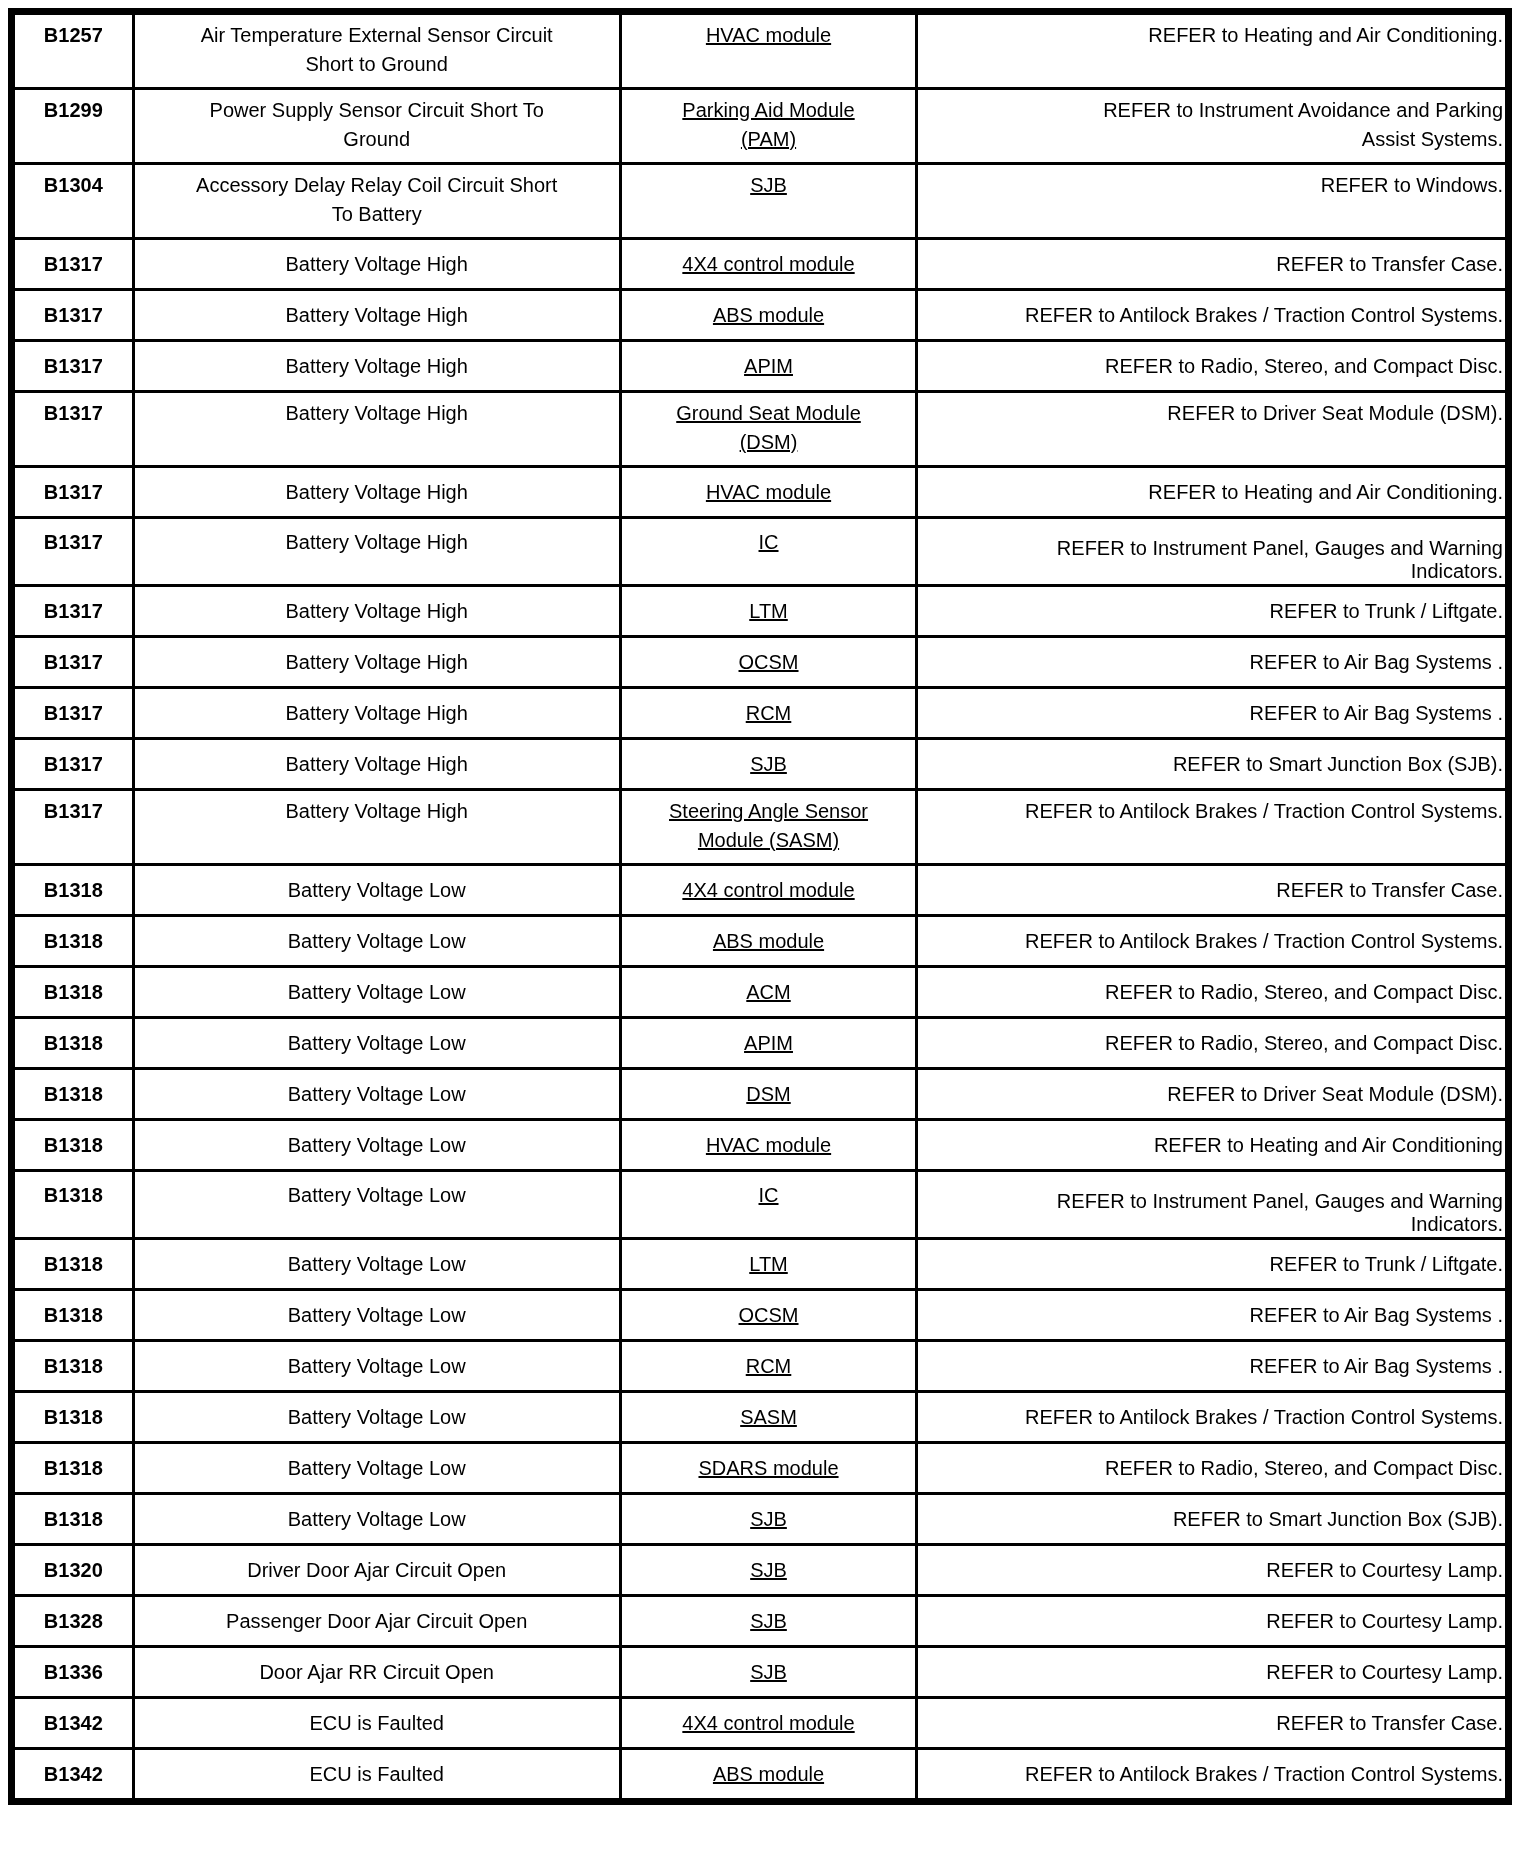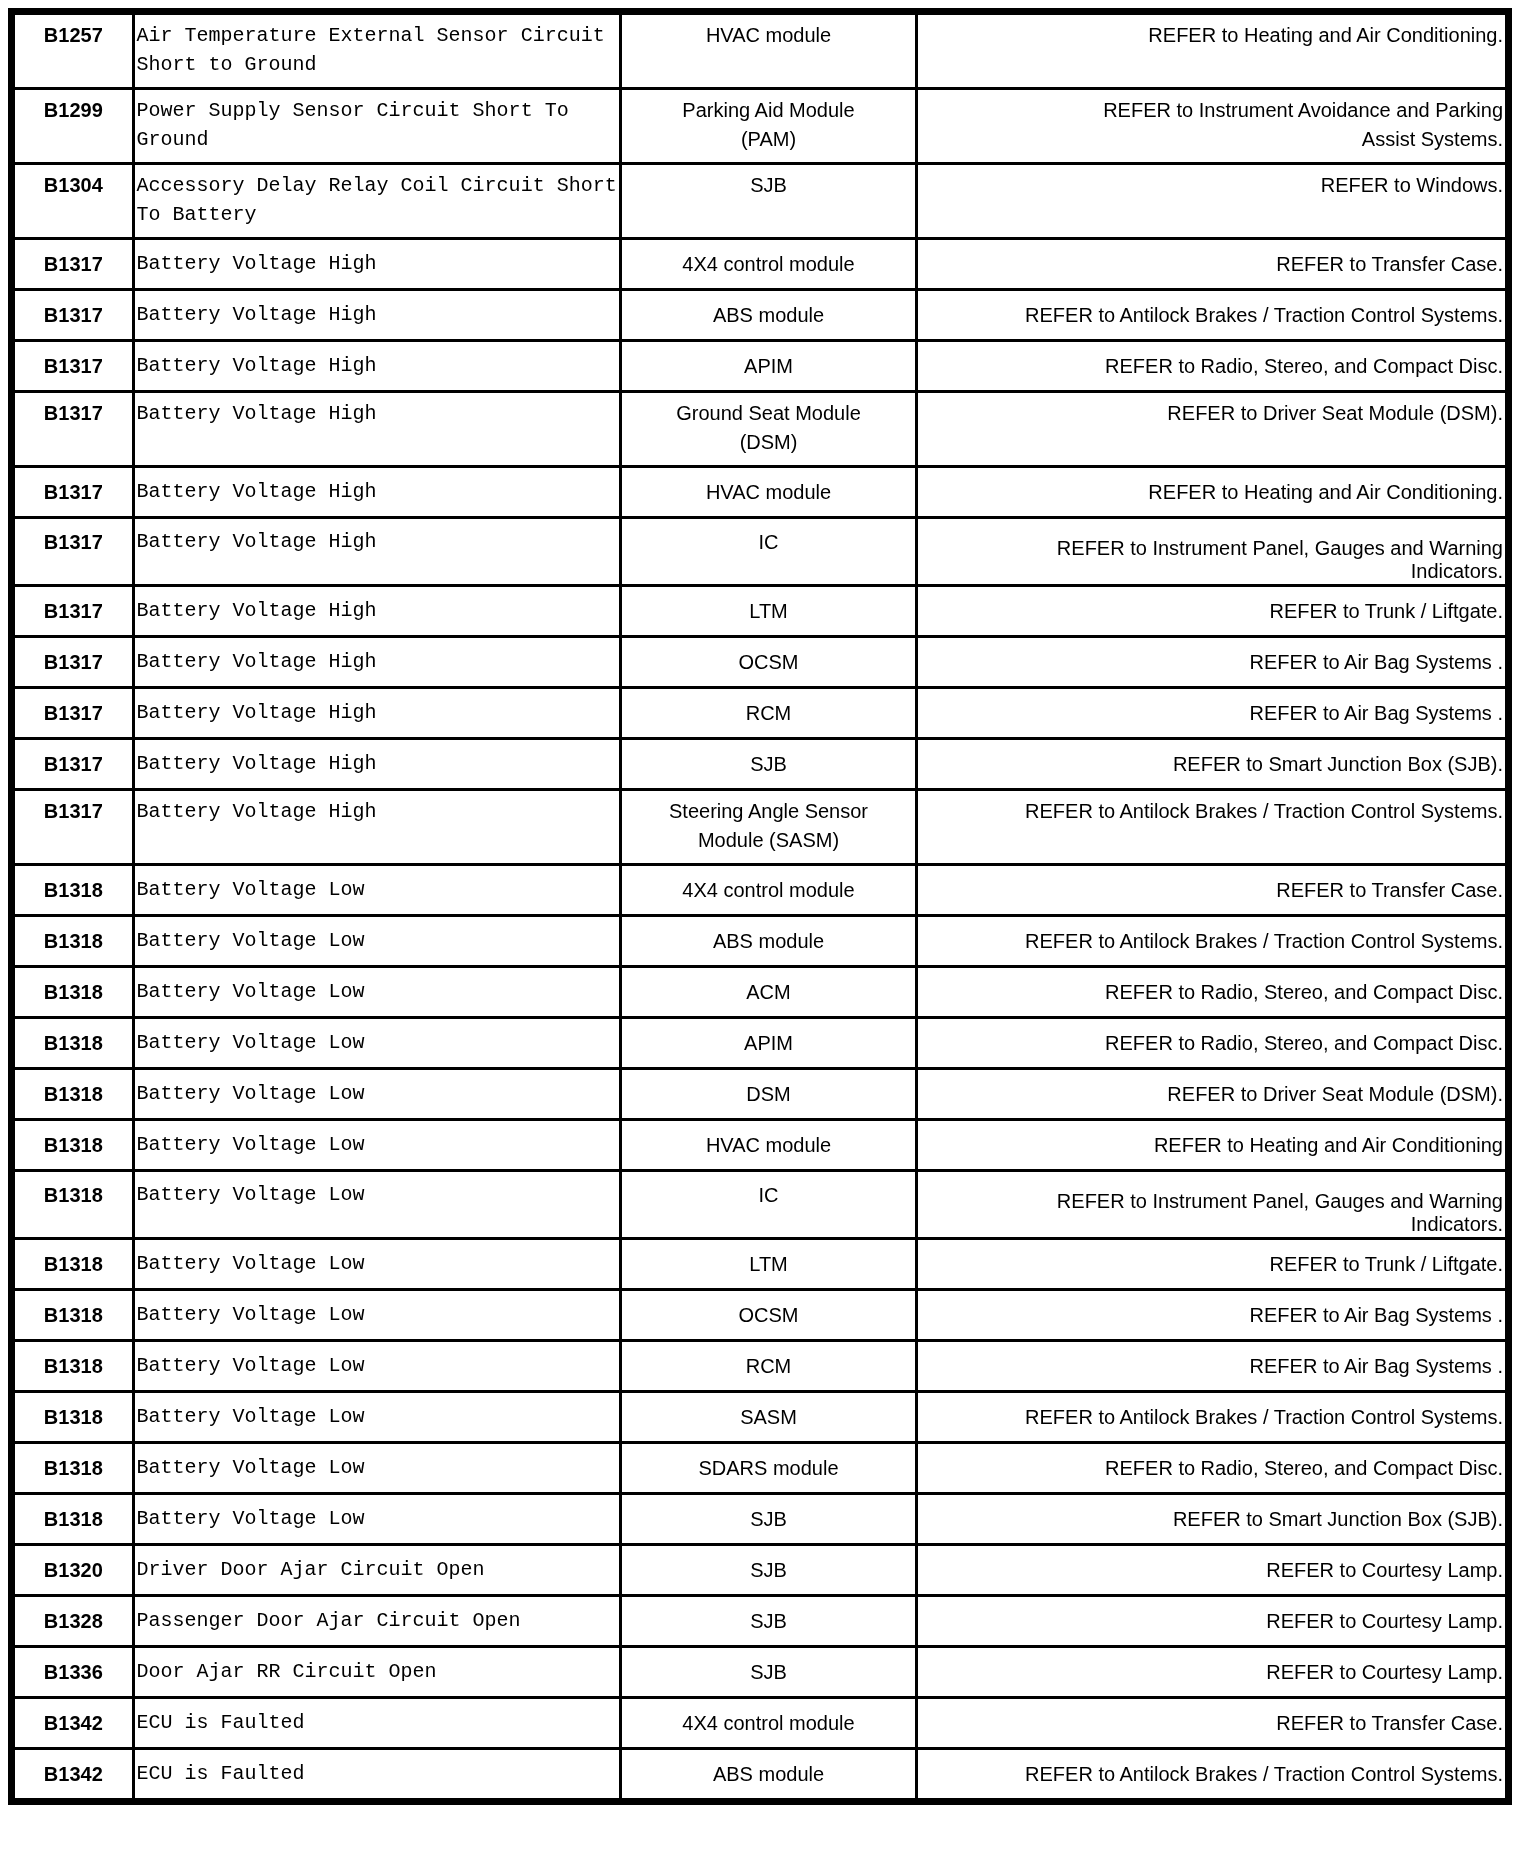--- a/index.html
+++ b/index.html
@@ -27,22 +27,22 @@
     font-size: 20px;
     color: #000000;
     vertical-align: top;
     white-space: pre-line;
     overflow: hidden;
     padding: 0 2px;
     box-sizing: content-box;
   }
   
   td.code        { text-align: center; font-weight: bold; }
-  td.description { text-align: left; padding-left: 11px; padding-right: 6px; font-family: Liberation Mono, monospace; }
-  td.module      { text-align: center; }
+  td.description { text-align: center; padding-left: 11px; padding-right: 6px; }
+  td.module      { text-align: center; text-decoration: underline; }
   td.action      { text-align: right; padding-left: 5px; padding-right: 1px; }
 
   
   tr.tall td   { height: 66px; padding-top: 6px;  line-height: 29px; }
   tr.normal td { height: 36px; padding-top: 12px; line-height: 24px; }
   tr.ic td     { height: 38px; padding-top: 11px; line-height: 24px; }
   tr.ic td.action { padding-top: 18px; line-height: 23px; height: 47px; }
 </style>
 </head>
 <body>

